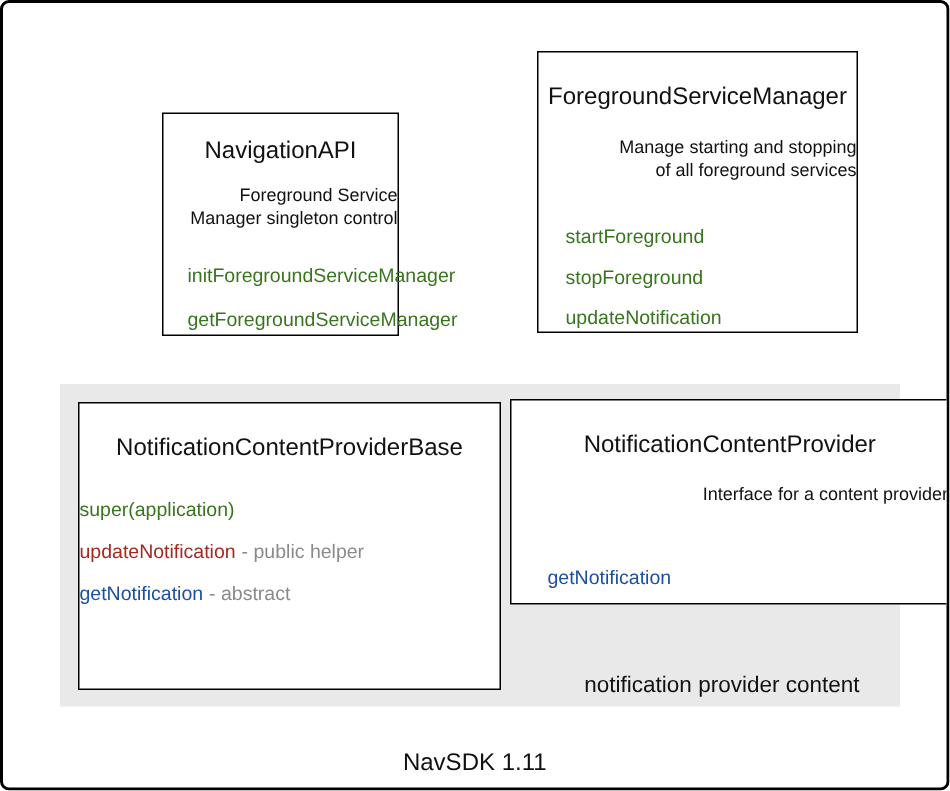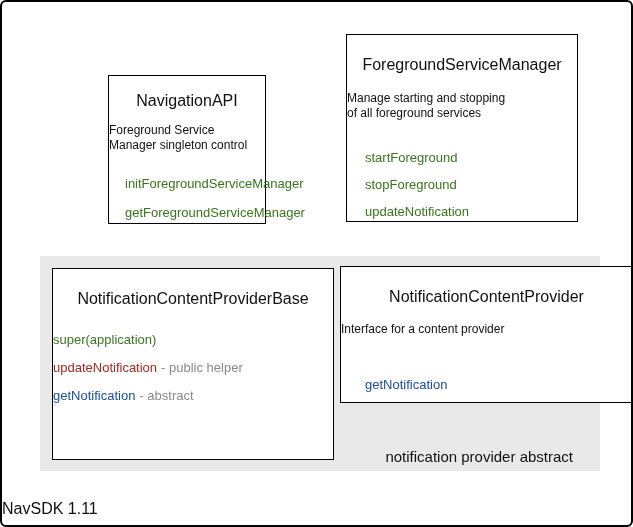--- a/index.html
+++ b/index.html
@@ -25,31 +25,31 @@
   }
   .group-label {
     position:absolute; top:446px; right:58px;
     font-size:15px; color:var(--text-black);
   }
   .box {
     position:absolute; background:var(--box-background);
     border:1.5px solid var(--border-black);
   }
   #box-nav  { left:74px;  top:73px;  width:158px; height:149px;margin-left:32px; }
-  #box-fsm  { left:344px; top:32px;  width:232px; height:188px; }
+  #box-fsm  { left:356px; top:32px;  width:214px; height:188px; }
   #box-ncpb { left:50px;  top:266px; width:282px; height:192px; }
   #box-ncp  { left:338px; top:264px; width:293px; height:137px; }
 
   .box-title { text-align:center; font-size:16px; line-height:18px; color:var(--text-black); }
   #box-nav  .box-title { margin-top:16px; }
   #box-fsm  .box-title { margin-top:21px; }
   #box-ncpb .box-title { margin-top:21px; }
   #box-ncp  .box-title { margin-top:21px; }
 
-  .box-desc { text-align:left; font-size:12px; line-height:15px; color:var(--text-black); }
+  .box-desc { text-align:right; font-size:12px; line-height:15px; color:var(--text-black); }
   #box-nav  .box-desc { margin-top:13px; }
   #box-fsm  .box-desc { margin-top:17px; }
   #box-ncpb .box-desc { margin-top:13px; }
   #box-ncp  .box-desc { margin-top:16px; }
 
   .box-methods { font-size:13px; line-height:15px; text-align:left; }
   #box-nav  .box-methods { margin-top:23px; padding-left:16px; }
   #box-fsm  .box-methods { margin-top:29px; padding-left:18px; }
   #box-ncpb .box-methods { margin-top:24px; }
   #box-ncp  .box-methods { margin-top:40px; padding-left:24px; }
@@ -57,21 +57,21 @@
   .method + .method { margin-top:13px; }
   #box-nav .method + .method { margin-top:14px; }
   #box-fsm .method + .method { margin-top:12px; }
 
   .m-green { color:var(--method-green); }
   .m-red   { color:var(--method-red); }
   .m-blue  { color:var(--method-blue); }
   .annot   { color:var(--annotation-gray); margin-left:4px; }
 
   .caption {
-    position:absolute; left:0; right:0; top:498px; text-align:left;
+    position:absolute; left:0; right:0; top:498px; text-align:center;
     font-size:16px; color:var(--text-black);
   }
 </style>
 </head>
 <body>
 
 <div class="frame">
 
   <div class="group-rect"></div>
 
@@ -112,17 +112,17 @@
   <section class="box" id="box-ncp">
     <div class="box-title">NotificationContentProvider</div>
     <div class="box-desc">
       <div>Interface for a content provider</div>
     </div>
     <div class="box-methods">
       <div class="method m-blue">getNotification</div>
     </div>
   </section>
 
-  <div class="group-label">notification provider abstract</div>
+  <div class="group-label">notification provider content</div>
 
   <div class="caption">NavSDK 1.11</div>
 
 </div>
 
 </body></html>

